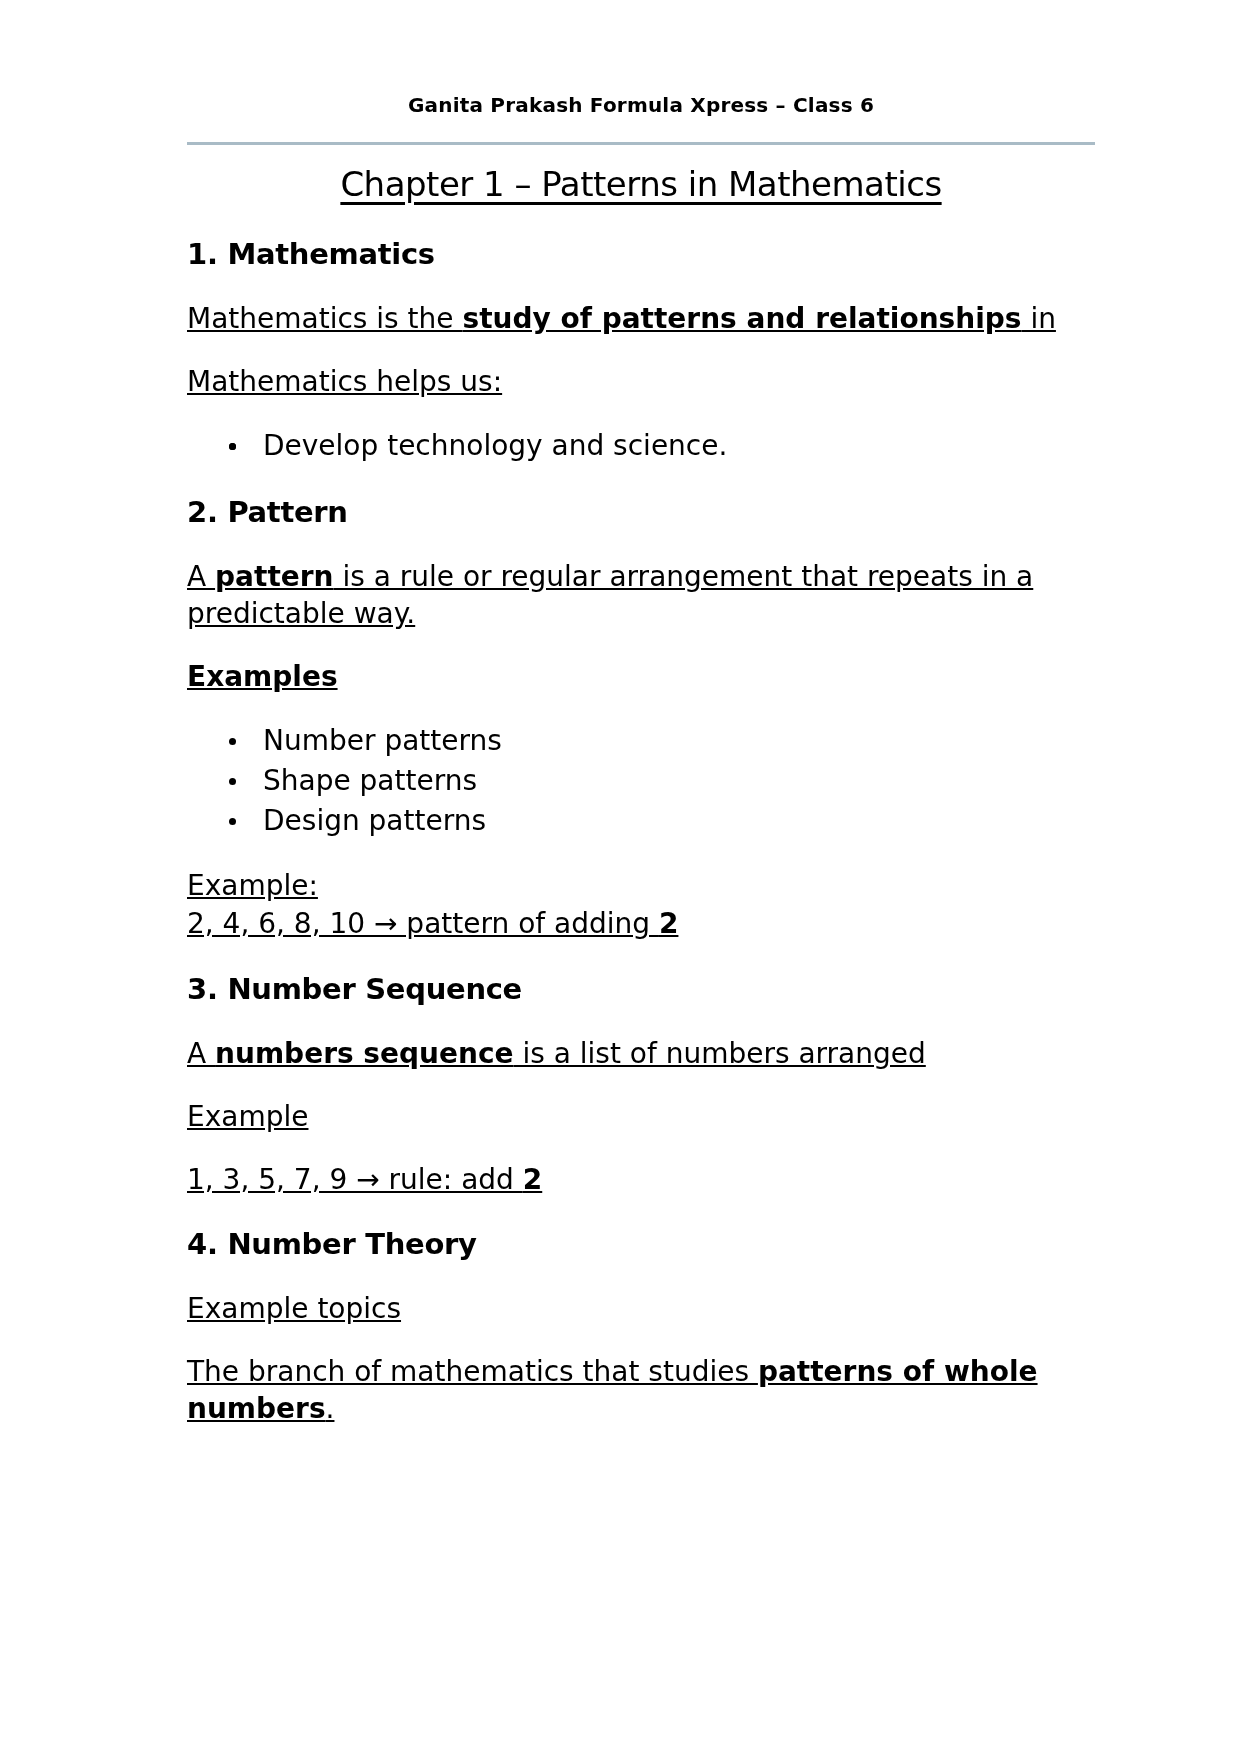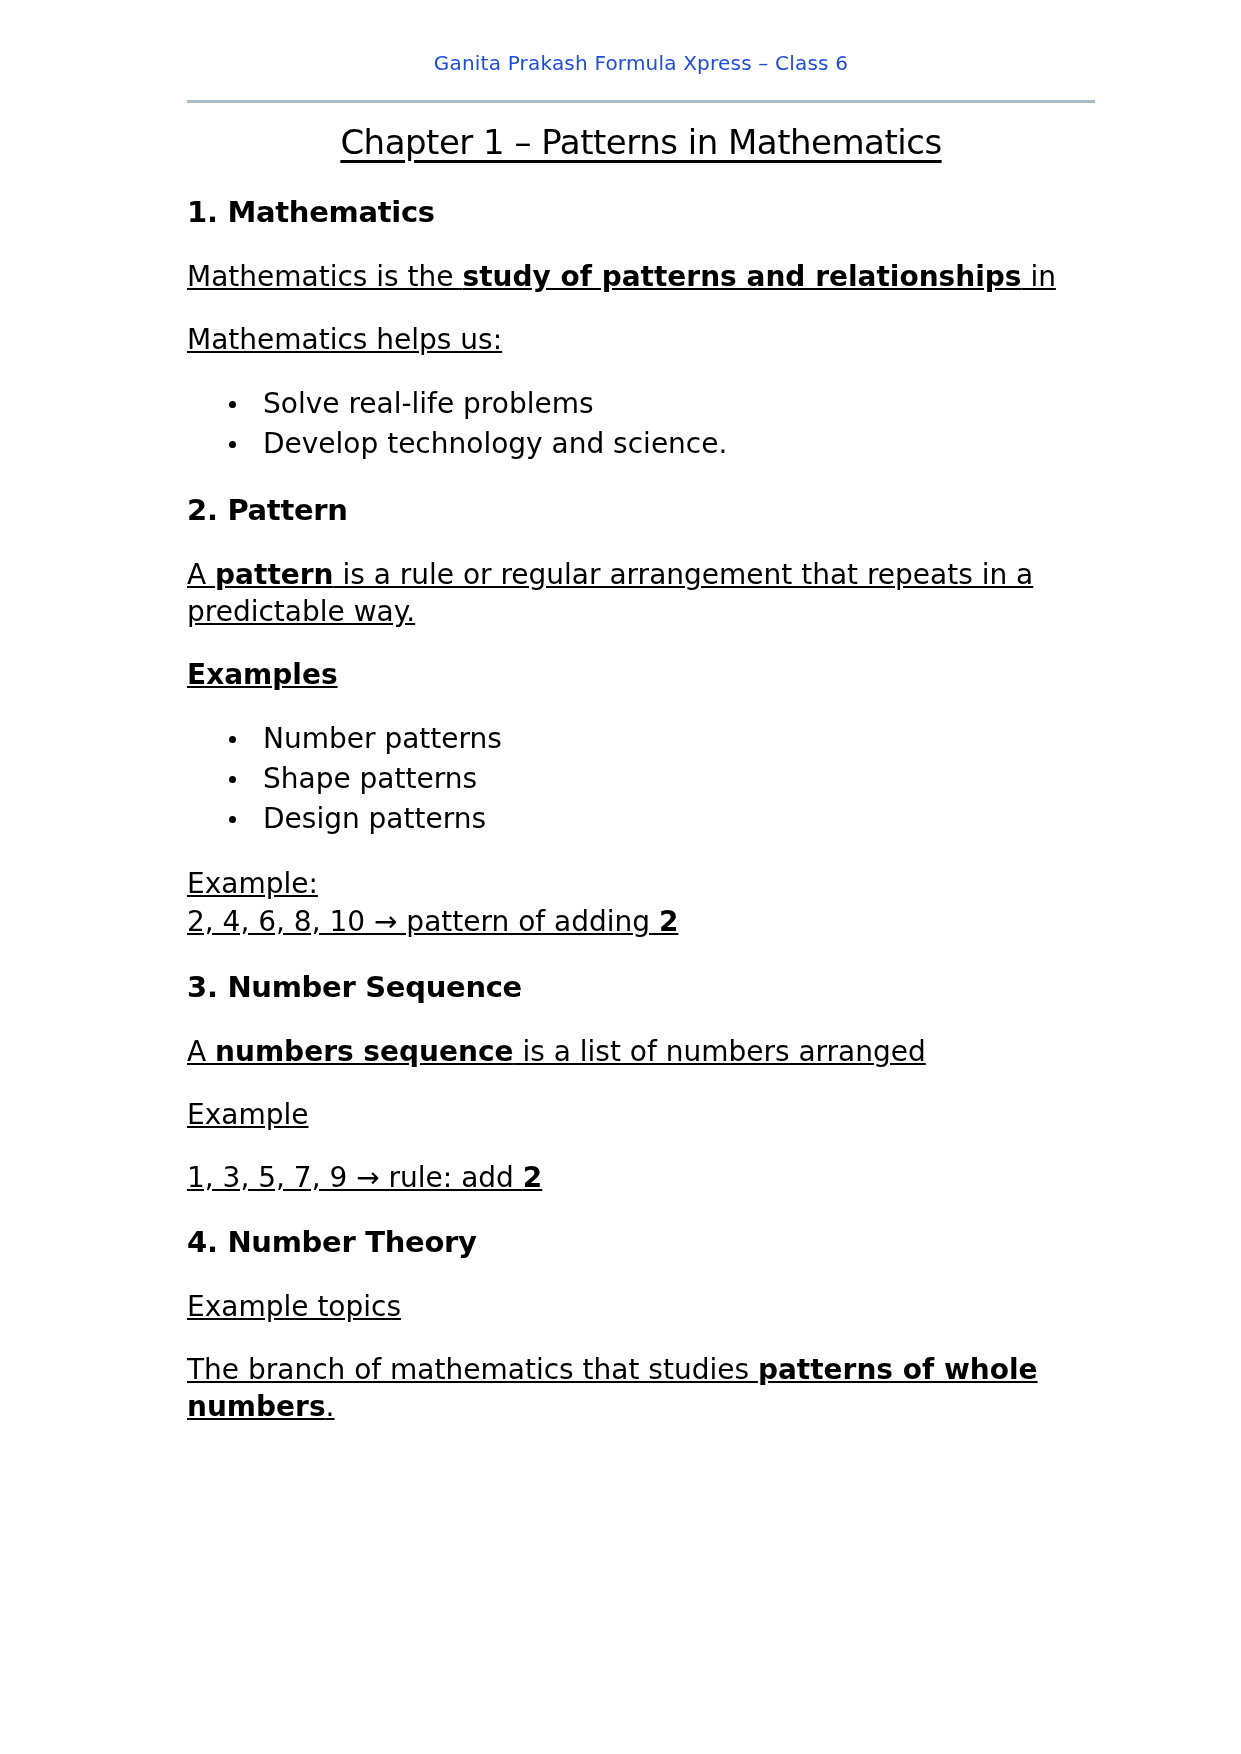--- a/index.html
+++ b/index.html
@@ -10,26 +10,26 @@
     background: #ffffff;
     overflow: hidden;
     font-family: "DejaVu Sans", sans-serif;
     color: #000000;
   }
   .content {
     margin-left: 187px;
     width: 960px;
   }
   .doc-header {
-    padding-top: 50px;
+    padding-top: 92px;
     width: 908px;
     text-align: center;
     font-size: 20px;
-    font-weight: normal;
-    color: #1d4ed8;
+    font-weight: bold;
+    color: #000000;
     line-height: 26px;
     letter-spacing: 0.2px;
   }
   .header-rule {
     width: 908px;
     height: 0;
     border-bottom: 3px solid #a9bbc6;
     margin-top: 24px;
   }
   h1.doc-title {
@@ -93,21 +93,21 @@
     </div>
     <div class="header-rule"></div>
 
     <h1 class="doc-title">Chapter 1 – Patterns in Mathematics</h1>
 
     <div>
       <h2 class="sec-heading">1. Mathematics</h2>
       <p class="body-text"><span>Mathematics is the </span><span class="b">study of patterns and relationships</span><span> in</span><br></p>
       <p class="body-text">Mathematics helps us:</p>
       <ul class="bullets">
-        <li><span class="dot"></span><span>Solve real-life problems</span></li>
+        <li><span class="dot"></span></li>
         <li><span class="dot"></span><span>Develop technology and science.</span></li>
       </ul>
     </div>
 
     <div>
       <h2 class="sec-heading">2. Pattern</h2>
       <p class="body-text"><span>A </span><span class="b">pattern</span><span> is a rule or regular arrangement that repeats in a</span><br><span>predictable way.</span></p>
       <p class="body-text b">Examples</p>
       <ul class="bullets">
         <li><span class="dot"></span><span>Number patterns</span></li>

